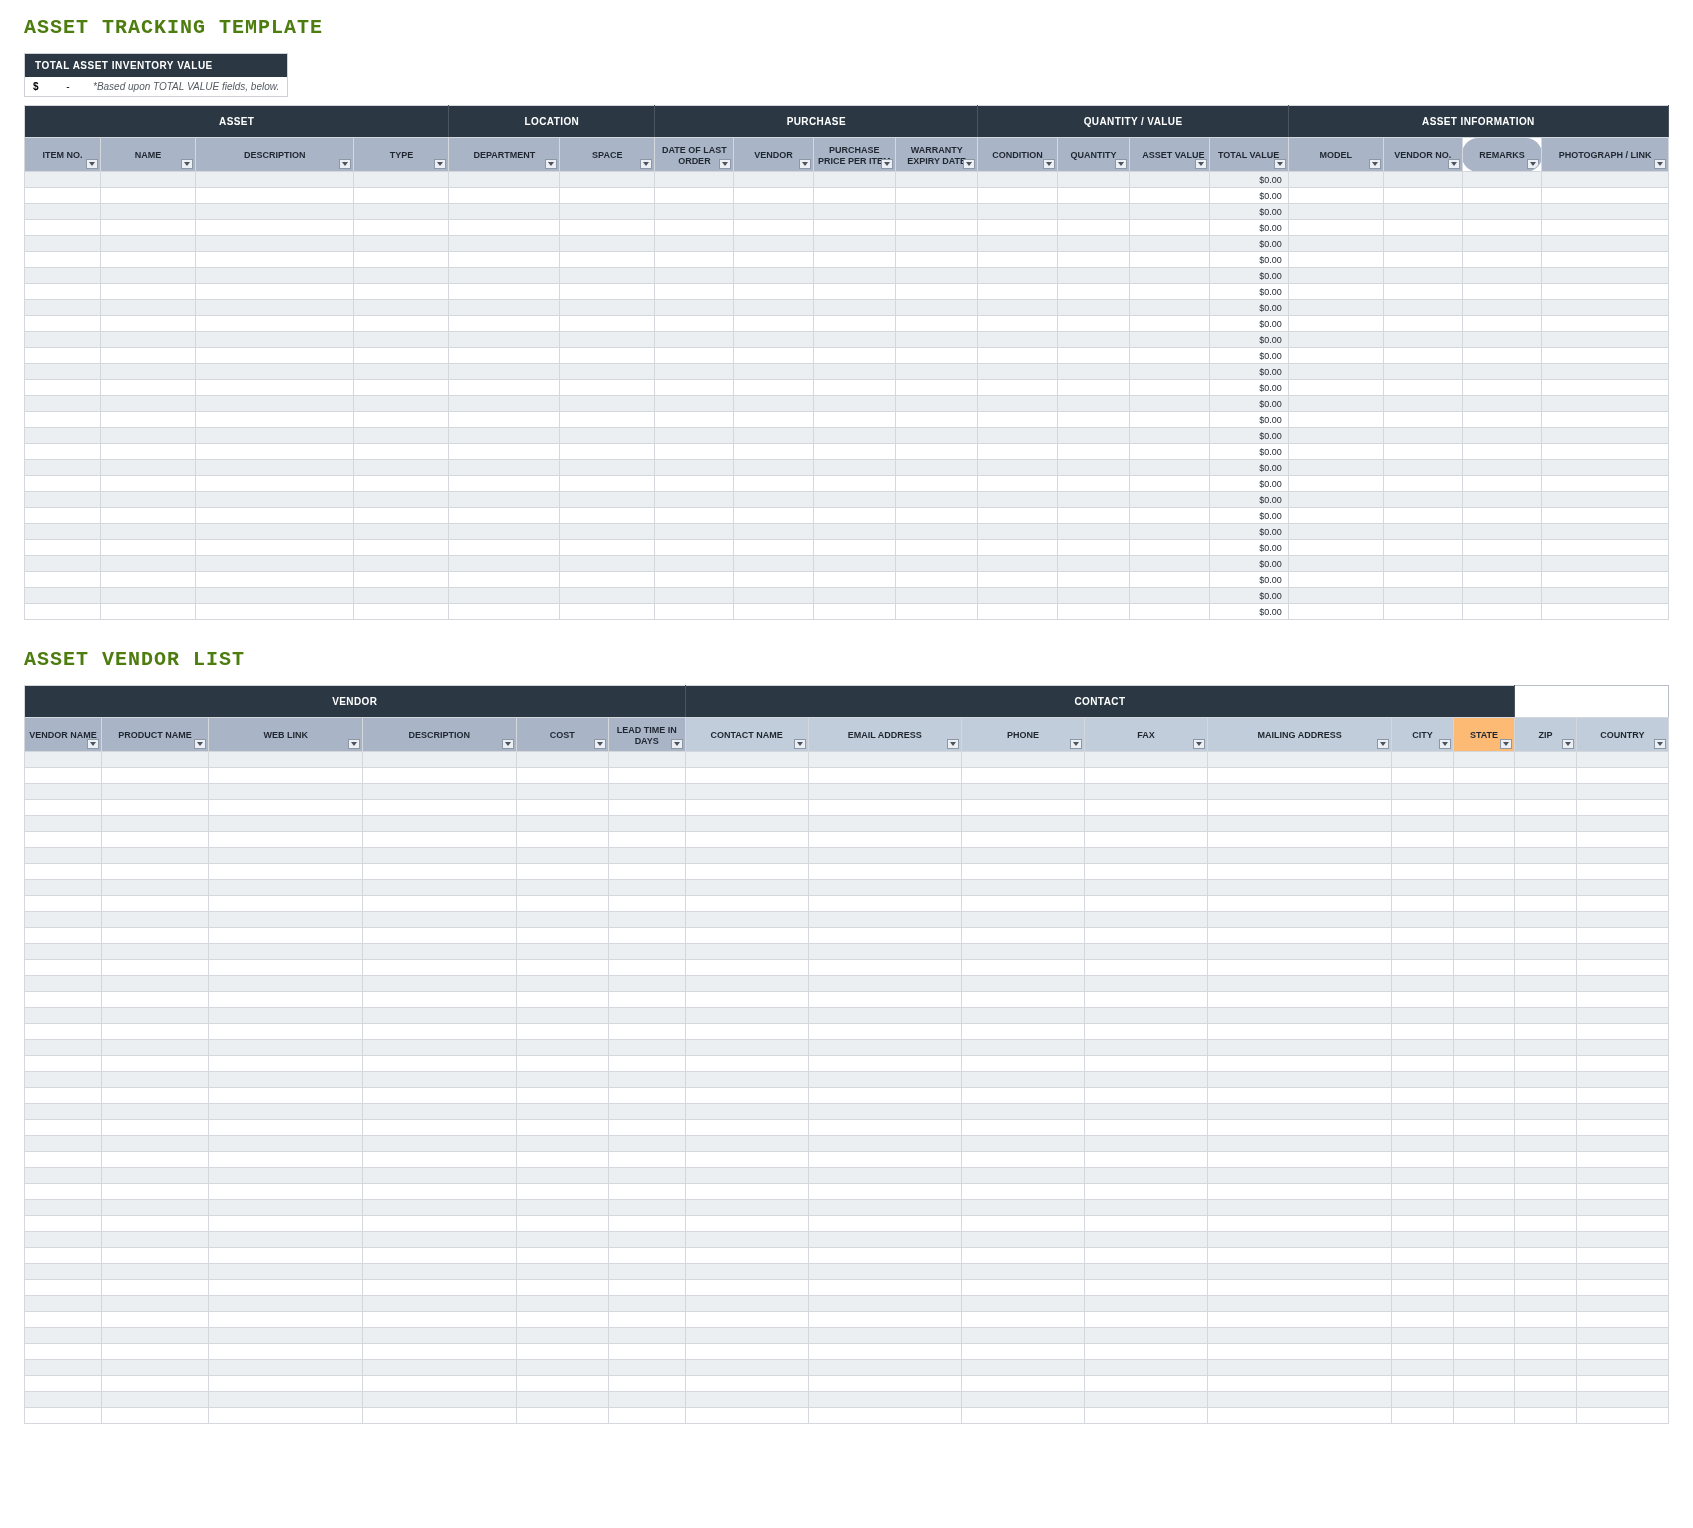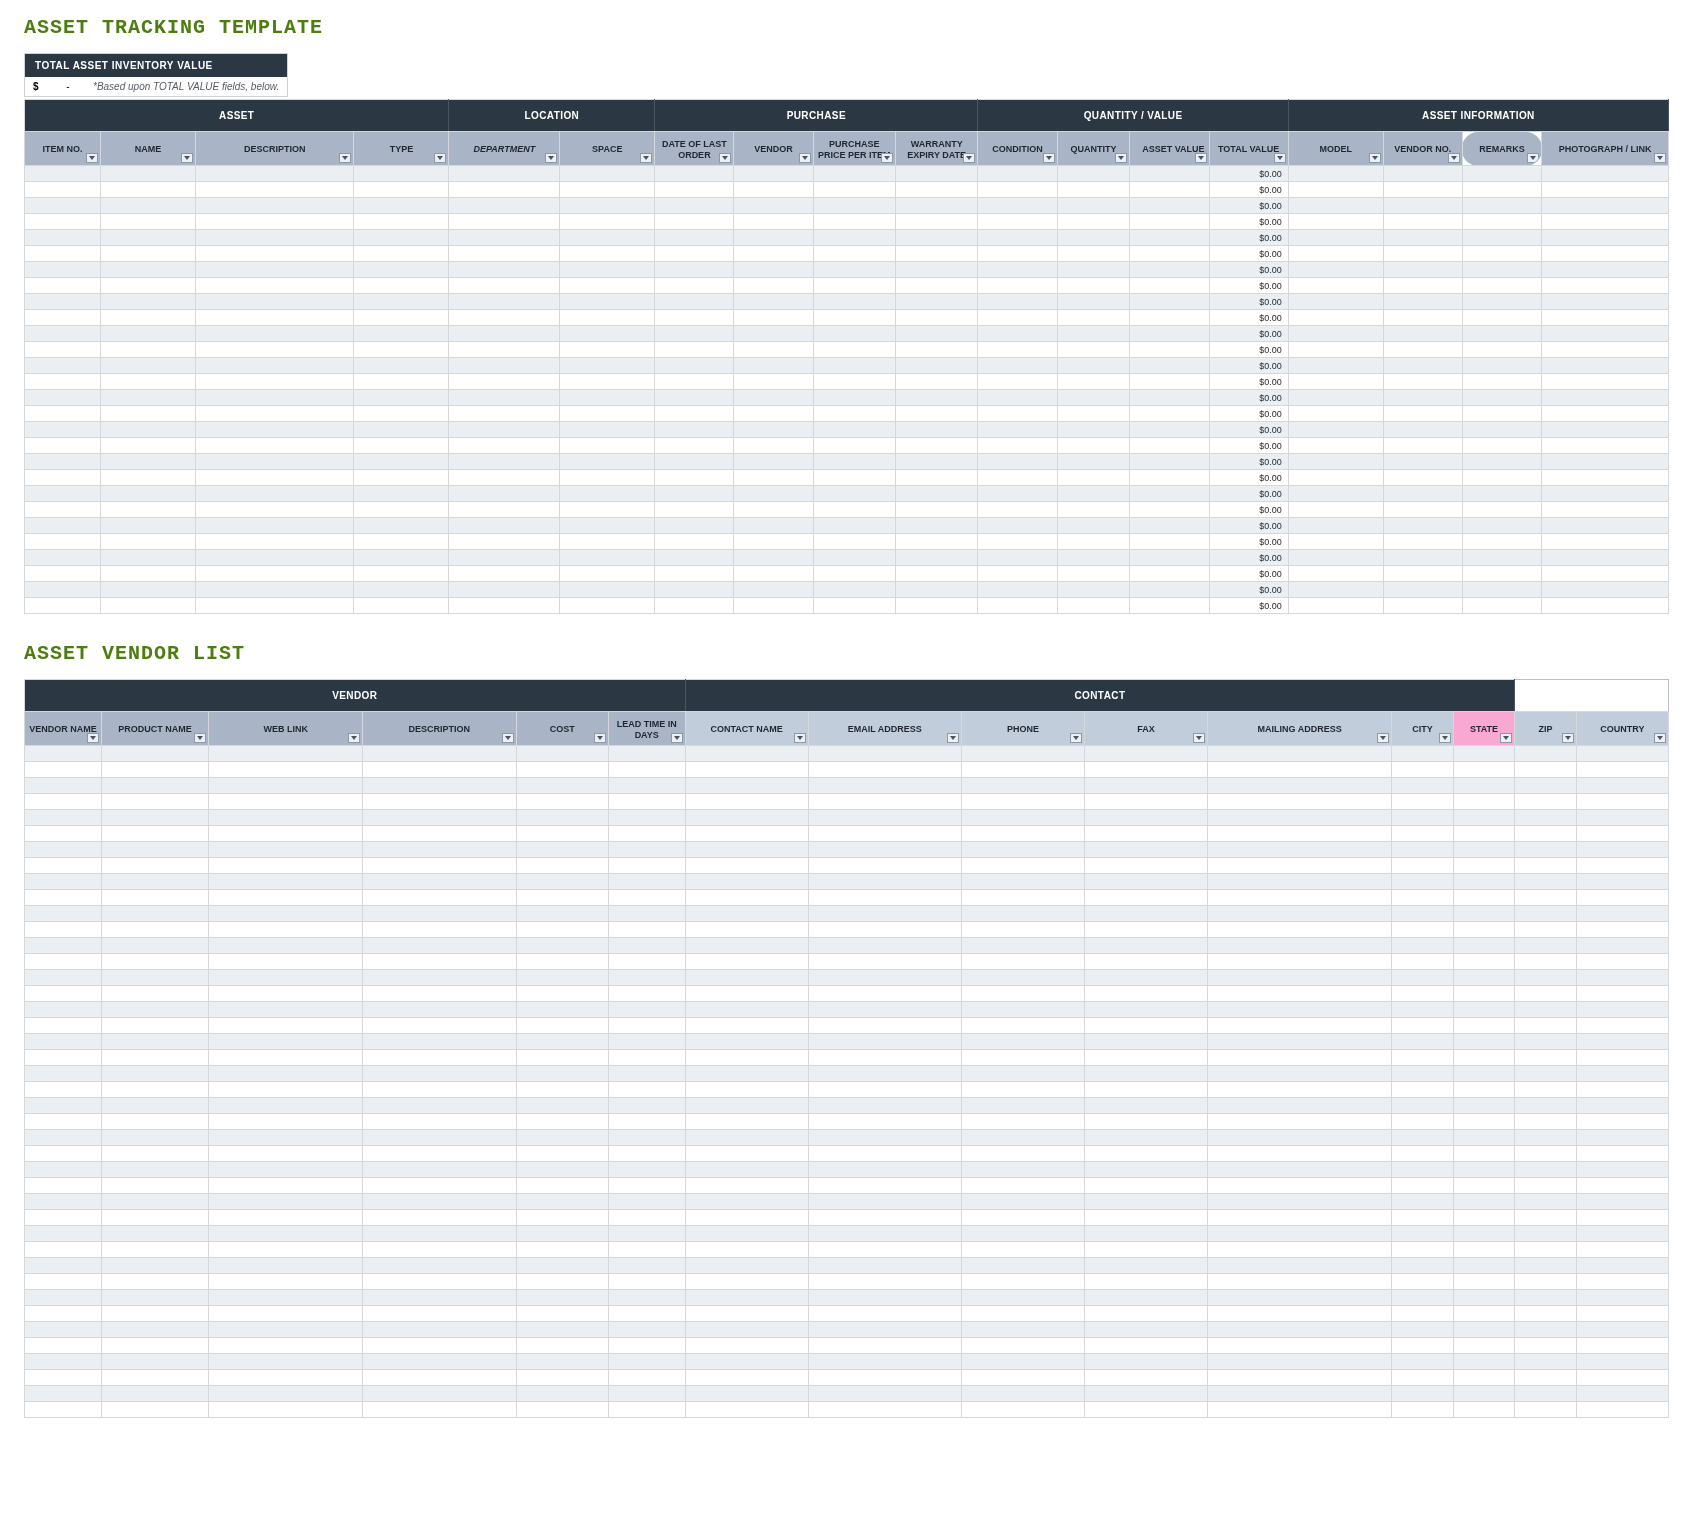--- a/index.html
+++ b/index.html
@@ -13,21 +13,21 @@
     font-size: 20px;
     font-weight: bold;
     color: #4d7c0f;
     letter-spacing: 1px;
     margin-bottom: 14px;
     font-family: Liberation Mono, monospace;
   }
   .summary-box {
     display: inline-block;
     border: 1px solid #cfd3d8;
-    margin-bottom: 2px;
+    margin-bottom: 8px;
   }
   .summary-header {
     background: #2b3844;
     color: #ffffff;
     font-size: 10px;
     font-weight: bold;
     padding: 6px 10px;
     letter-spacing: 0.5px;
   }
   .summary-row {
@@ -168,21 +168,21 @@
         <th colspan="2">LOCATION</th>
         <th colspan="4">PURCHASE</th>
         <th colspan="4">QUANTITY / VALUE</th>
         <th colspan="4">ASSET INFORMATION</th>
       </tr>
     <tr class="col-header" id="asset-cols">
         <th style="white-space: normal;">ITEM NO.<span class="filter-icon"></span></th>
         <th style="white-space: normal;">NAME<span class="filter-icon"></span></th>
         <th style="white-space: normal;">DESCRIPTION<span class="filter-icon"></span></th>
         <th style="white-space: normal;">TYPE<span class="filter-icon"></span></th>
-        <th style="white-space: normal; font-style: italic;">DEPARTMENT<span class="filter-icon"></span></th>
+        <th style="white-space: normal;">DEPARTMENT<span class="filter-icon"></span></th>
         <th style="white-space: normal;">SPACE<span class="filter-icon"></span></th>
         <th style="white-space: normal;">DATE OF LAST ORDER<span class="filter-icon"></span></th>
         <th style="white-space: normal;">VENDOR<span class="filter-icon"></span></th>
         <th style="white-space: normal; margin-top: 44px;">PURCHASE PRICE PER ITEM<span class="filter-icon"></span></th>
         <th style="white-space: normal;">WARRANTY EXPIRY DATE<span class="filter-icon"></span></th>
         <th style="white-space: normal;">CONDITION<span class="filter-icon"></span></th>
         <th style="white-space: normal;">QUANTITY<span class="filter-icon"></span></th>
         <th style="white-space: normal; text-align: right;">ASSET VALUE<span class="filter-icon"></span></th>
         <th style="white-space: normal;">TOTAL VALUE<span class="filter-icon"></span></th>
         <th style="white-space: normal;">MODEL<span class="filter-icon"></span></th>
@@ -787,21 +787,21 @@
         <th style="white-space: normal;">WEB LINK<span class="filter-icon"></span></th>
         <th style="white-space: normal;">DESCRIPTION<span class="filter-icon"></span></th>
         <th style="white-space: normal;">COST<span class="filter-icon"></span></th>
         <th style="white-space: normal;">LEAD TIME IN DAYS<span class="filter-icon"></span></th>
         <th style="white-space: normal; background: rgb(194, 205, 219);">CONTACT NAME<span class="filter-icon"></span></th>
         <th style="white-space: normal; background: rgb(194, 205, 219);">EMAIL ADDRESS<span class="filter-icon"></span></th>
         <th style="white-space: normal; background: rgb(194, 205, 219);">PHONE<span class="filter-icon"></span></th>
         <th style="white-space: normal; background: rgb(194, 205, 219);">FAX<span class="filter-icon"></span></th>
         <th style="white-space: normal; background: rgb(194, 205, 219);">MAILING ADDRESS<span class="filter-icon"></span></th>
         <th style="white-space: normal; background: rgb(194, 205, 219);">CITY<span class="filter-icon"></span></th>
-        <th style="white-space: normal; background: #f9a8d4;">STATE<span class="filter-icon"></span></th>
+        <th style="white-space: normal; background: #fdba74;">STATE<span class="filter-icon"></span></th>
         <th style="white-space: normal; background: rgb(194, 205, 219);">ZIP<span class="filter-icon"></span></th>
         <th style="white-space: normal; background: rgb(194, 205, 219);">COUNTRY<span class="filter-icon"></span></th>
       </tr>
   </thead>
   <tbody id="vendor-body">
       <tr>
         <td></td>
         <td></td>
         <td></td>
         <td></td>

